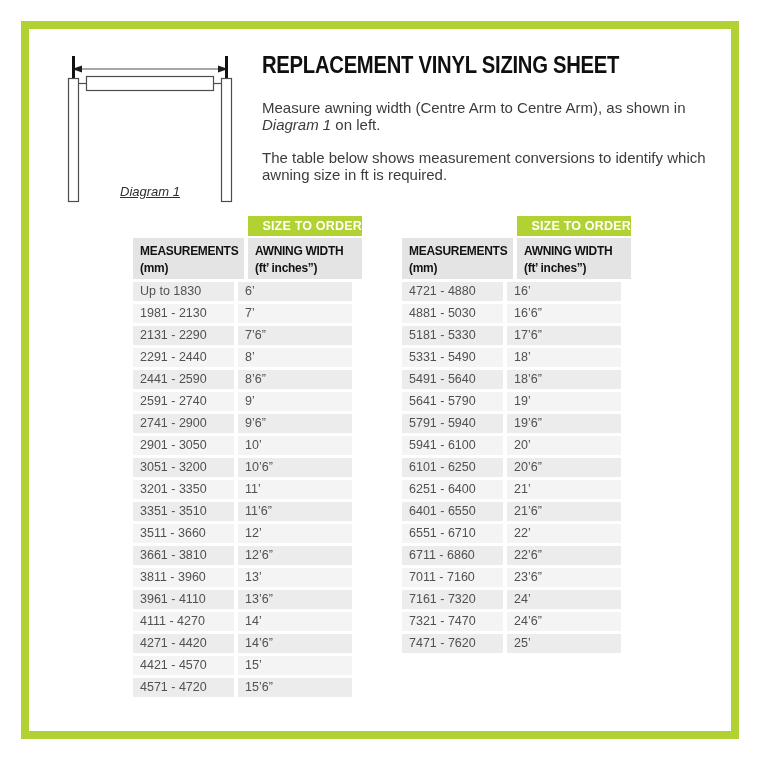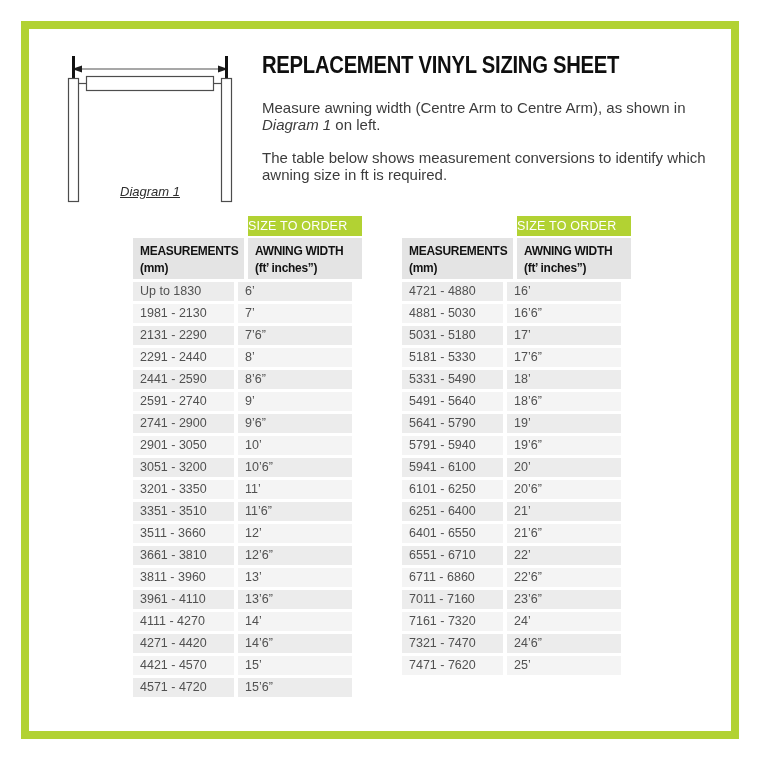--- a/index.html
+++ b/index.html
@@ -65,23 +65,23 @@
     width: 229px;
   }
   #table-0 { left: 133px; }
   #table-1 { left: 402px; }
   .badge {
     margin-left: 115px;
     width: 114px; height: 20px;
     background: #b2d233;
     color: #ffffff;
     font-size: 12.5px;
-    font-weight: normal;
+    font-weight: bold;
     line-height: 20px;
-    text-align: left;
+    text-align: right;
     letter-spacing: 0.2px;
   }
   .thead { display: flex; gap: 4px; margin-top: 2px; }
   .th {
     background: #e4e4e4;
     height: 41px;
     box-sizing: border-box;
     padding: 4px 0 0 7px;
     color: #121212;
     overflow: hidden;
@@ -240,24 +240,20 @@
   <div class="tbody">
       <div class="row">
         <div class="cell c1">4721 - 4880</div>
         <div class="cell c2">16’</div>
       </div>
       <div class="row">
         <div class="cell c1">4881 - 5030</div>
         <div class="cell c2">16’6”</div>
       </div>
       <div class="row">
-        <div class="cell c1">5031 - 5180</div>
-        <div class="cell c2">17’</div>
-      </div>
-      <div class="row">
         <div class="cell c1">5181 - 5330</div>
         <div class="cell c2">17’6”</div>
       </div>
       <div class="row">
         <div class="cell c1">5331 - 5490</div>
         <div class="cell c2">18’</div>
       </div>
       <div class="row">
         <div class="cell c1">5491 - 5640</div>
         <div class="cell c2">18’6”</div>

